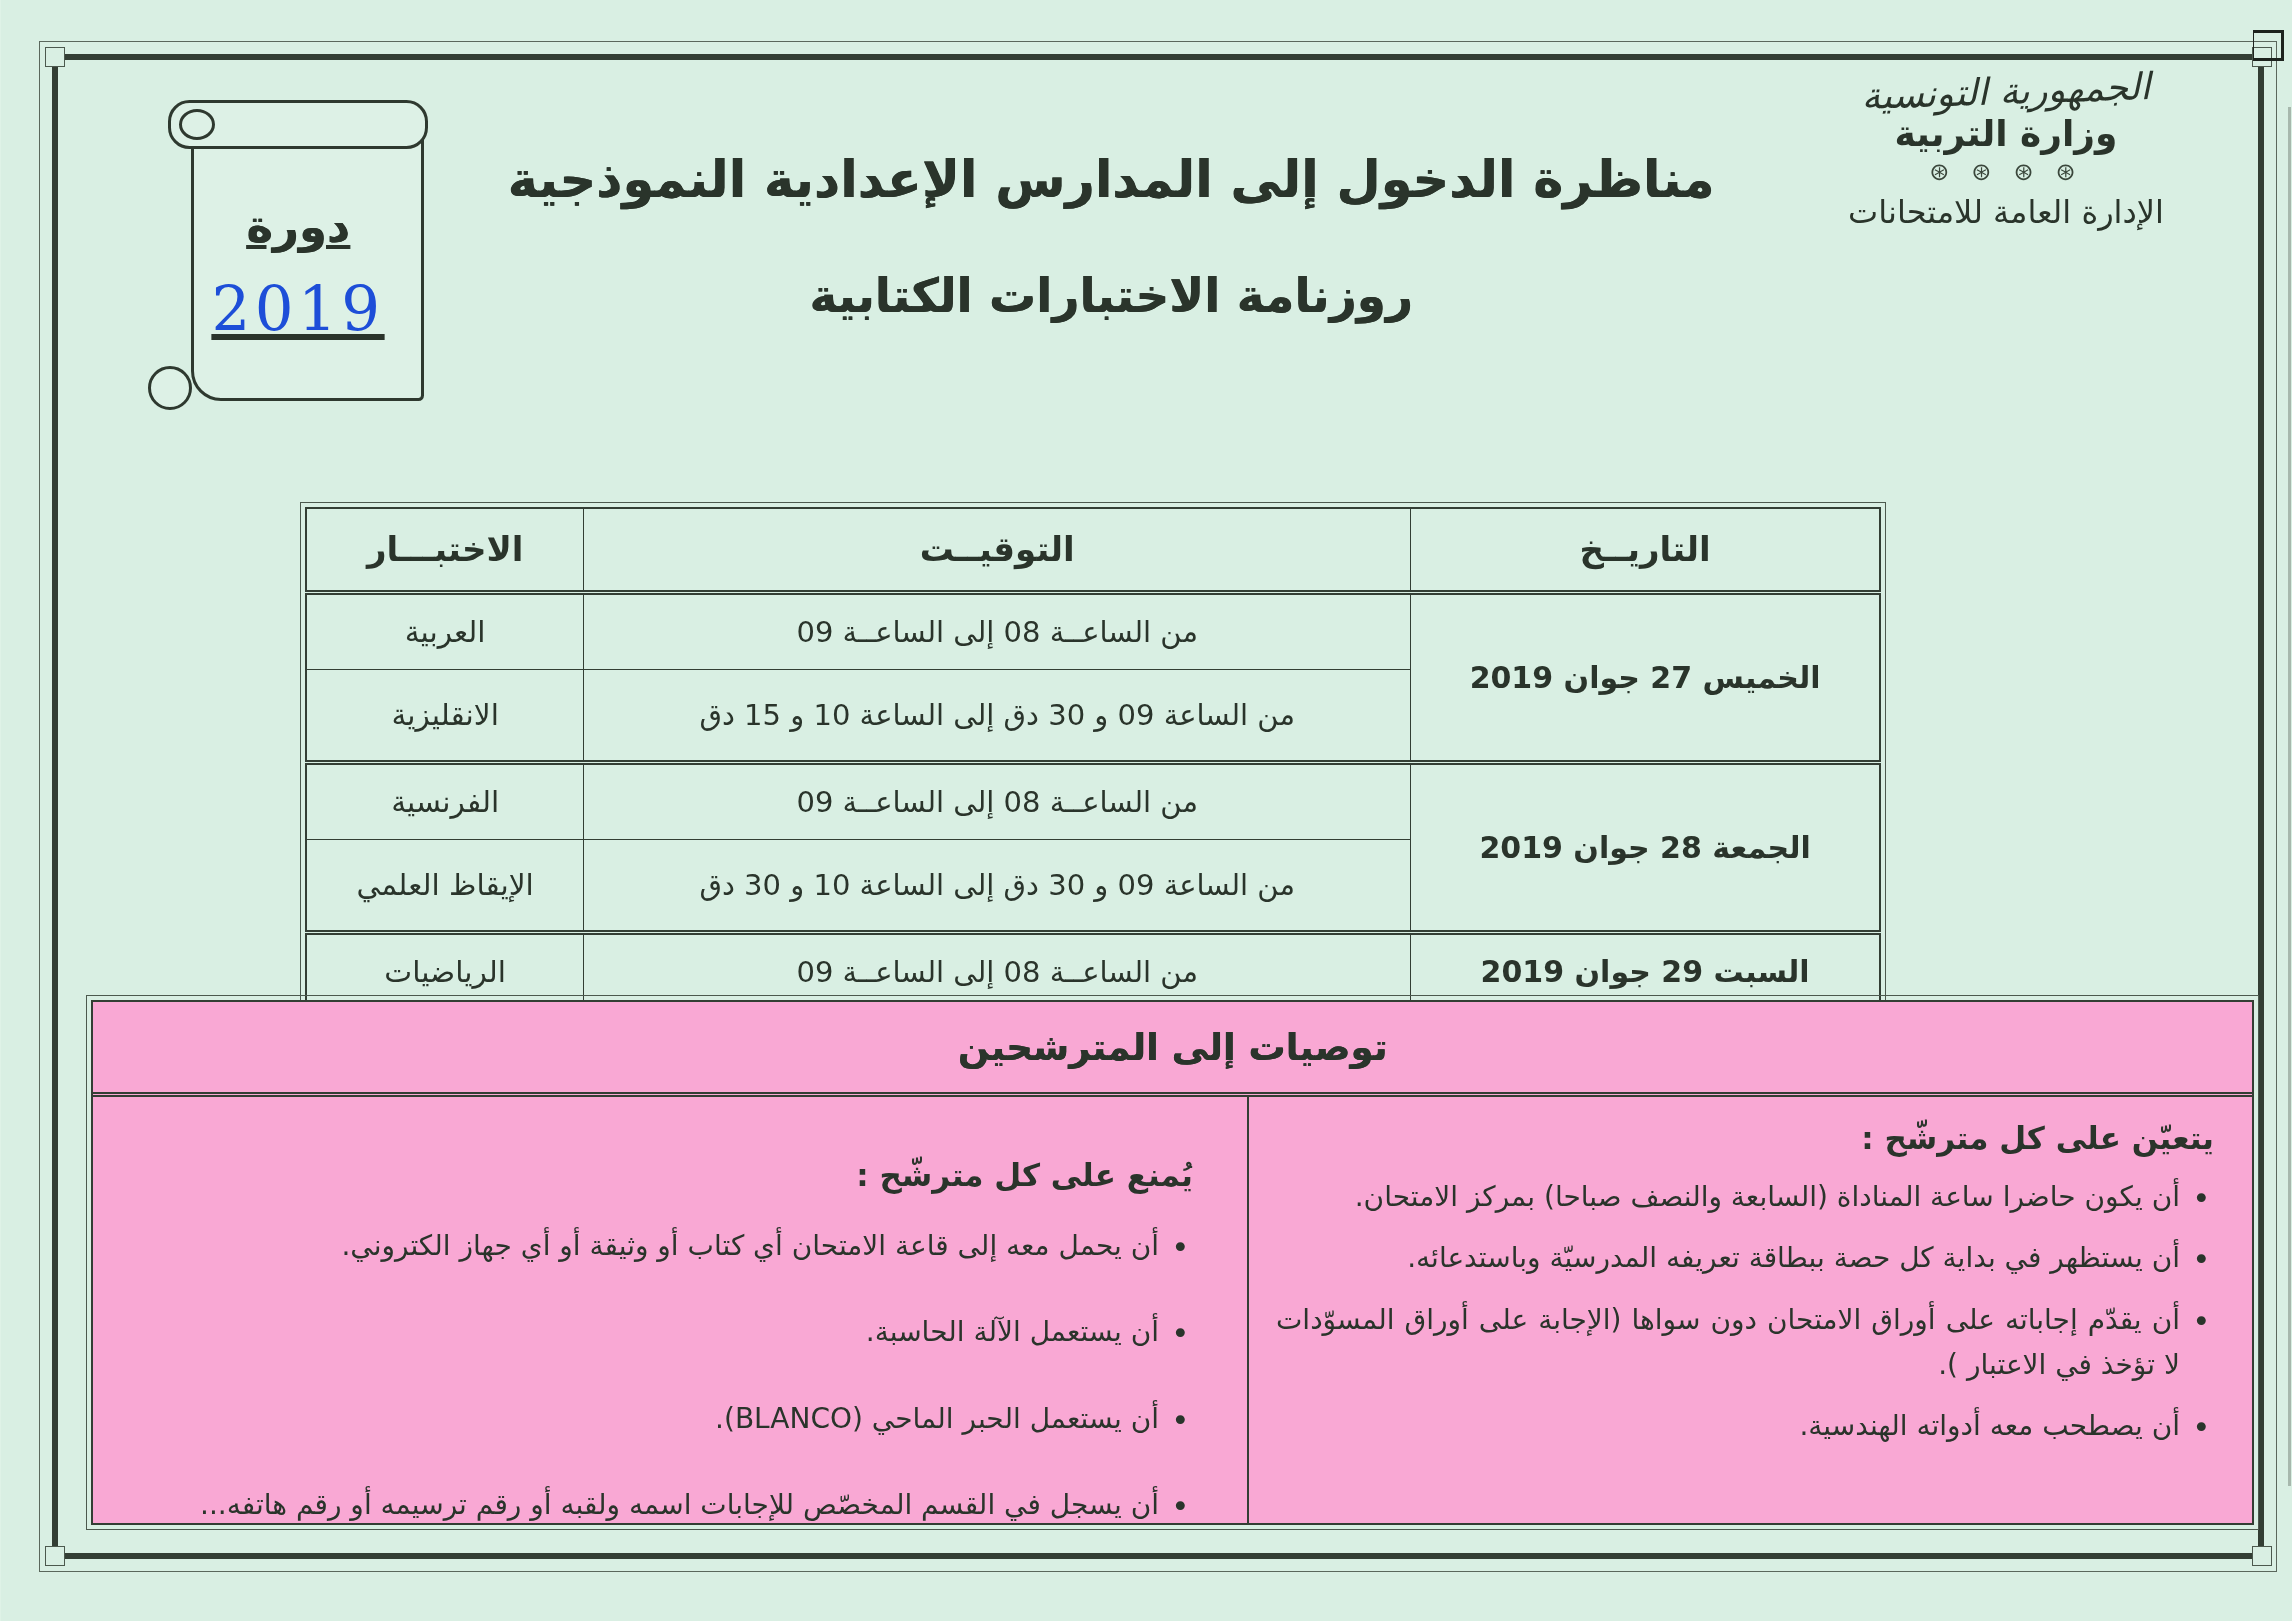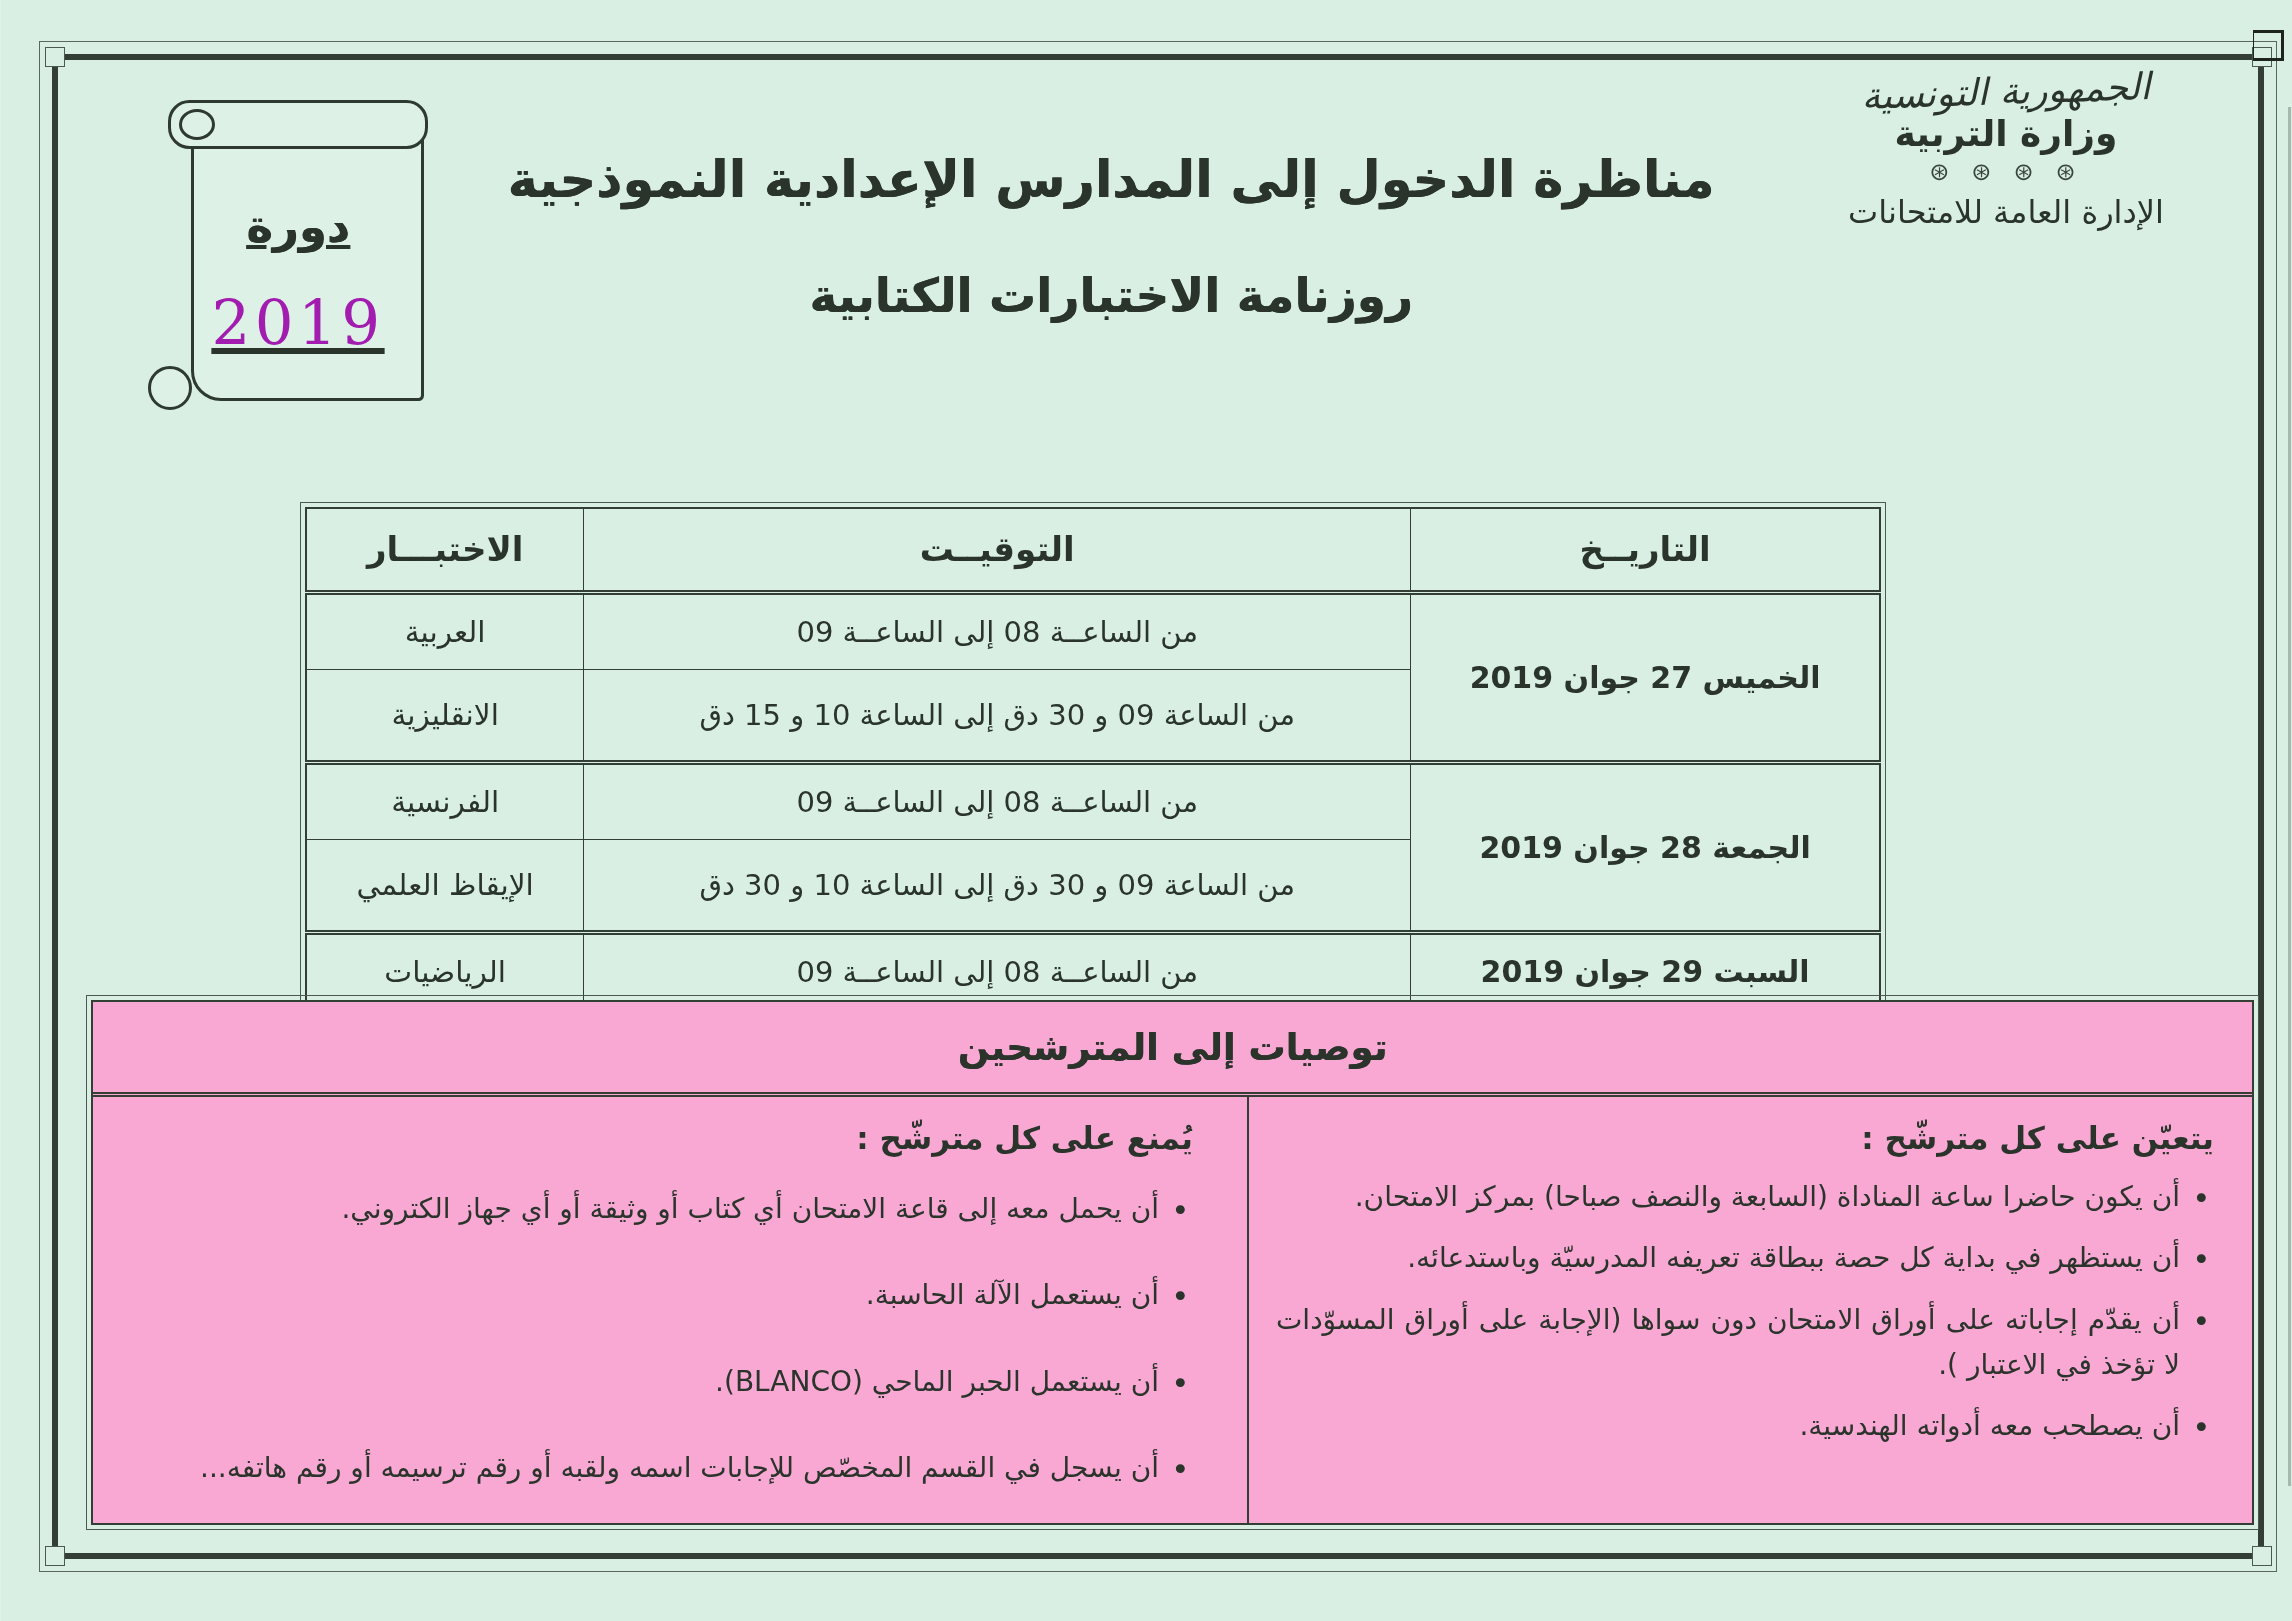--- a/index.html
+++ b/index.html
@@ -35,21 +35,21 @@
   .title-line1{font-size:51px;font-weight:bold;text-shadow:0.5px 0 0 currentColor;}
   .title-line2{font-size:47px;font-weight:bold;margin-top:59px;text-shadow:0.5px 0 0 currentColor;}
 
   
   .badge{position:absolute;left:168px;top:100px;width:260px;height:315px;direction:rtl;text-decoration:underline;}
   .badge-body{position:absolute;top:34px;left:23px;right:3.6px;bottom:14.3px;border:3.6px solid #2e392f;border-radius:5.4px 5.4px 5.4px 30px;background:#ddf1e6;}
   .badge-roll{position:absolute;top:0;left:0;right:0;height:43px;border:3.6px solid #2e392f;border-radius:21.5px;background:#ddf1e6;}
   .badge-roll-curl{position:absolute;top:9px;left:10.7px;width:30px;height:25px;border:3.6px solid #2e392f;border-radius:50%;background:#ddf1e6;}
   .badge-curl-bottom{position:absolute;bottom:5.4px;left:-19.7px;width:38px;height:38px;border:3.6px solid #2e392f;border-radius:50% 50% 50% 50%;background:#ddf1e6;}
   .badge-label{position:relative;font-size:45px;font-weight:bold;text-align:center;margin-top:100px;text-shadow:0.5px 0 0 currentColor;}
-  .badge-year{position:relative;font-family:"DejaVu Serif", serif;font-size:61px;text-align:center;margin-top:34px;letter-spacing:4.5px;color:#a21caf;}
+  .badge-year{position:relative;font-family:"DejaVu Serif", serif;font-size:61px;text-align:center;margin-top:20px;letter-spacing:4.5px;color:#1d4ed8;}
 
   
   .schedule-wrap{position:absolute;top:507px;right:412px;}
   table.schedule{width:1576px;border-collapse:collapse;border:2.7px solid #333e34;outline:1.8px solid #4c594e;outline-offset:4.5px;background:#d9efe3;}
   .schedule th,.schedule td{border:1.8px solid #333e34;text-align:center;vertical-align:middle;padding:5.4px 9px;}
   .schedule th{height:70px;font-size:34px;font-weight:bold;}
   .schedule thead th{border-bottom:5.4px double #333e34;}
   .schedule td{font-size:29px;text-align:center;}
   .schedule td.date-cell{font-size:30px;font-weight:600;}
   .schedule td.subject-cell{font-size:29.6px;}
@@ -63,21 +63,21 @@
   .recs-header{height:90px;display:flex;align-items:center;justify-content:center;border-bottom:5.4px double #333e34;font-size:37px;font-weight:bold;text-shadow:0.4px 0 0 currentColor;}
   .recs-cols{display:flex;height:427px;}
   .col{box-sizing:border-box;padding:23px 38px 9px 27px;}
   .col-required{width:1005px;border-left:2.7px solid #333e34;}
   .col-forbidden{flex:1;padding-right:54px;}
   .col-heading{font-size:31px;font-weight:bold;margin-bottom:18px;}
   .col ul{list-style:none;margin:0;padding:0;}
   .col li{position:relative;padding-right:34px;font-size:28px;line-height:1.62;margin-bottom:16px;text-align:justify;}
   .col li::before{content:"\2022";position:absolute;right:3.6px;top:0;font-size:1.1em;}
   .col-forbidden li{margin-bottom:41px;}
-  .col-forbidden .col-heading{margin-bottom:30px;}
+  .col-forbidden .col-heading{margin-bottom:30px;margin-top:37px;}
 </style>
 </head>
 <body>
 
 <div class="page">
 
   <div class="frame-thin"></div>
   <div class="frame-thick"></div>
   <div class="corner tl"></div>
   <div class="corner tr"></div>

